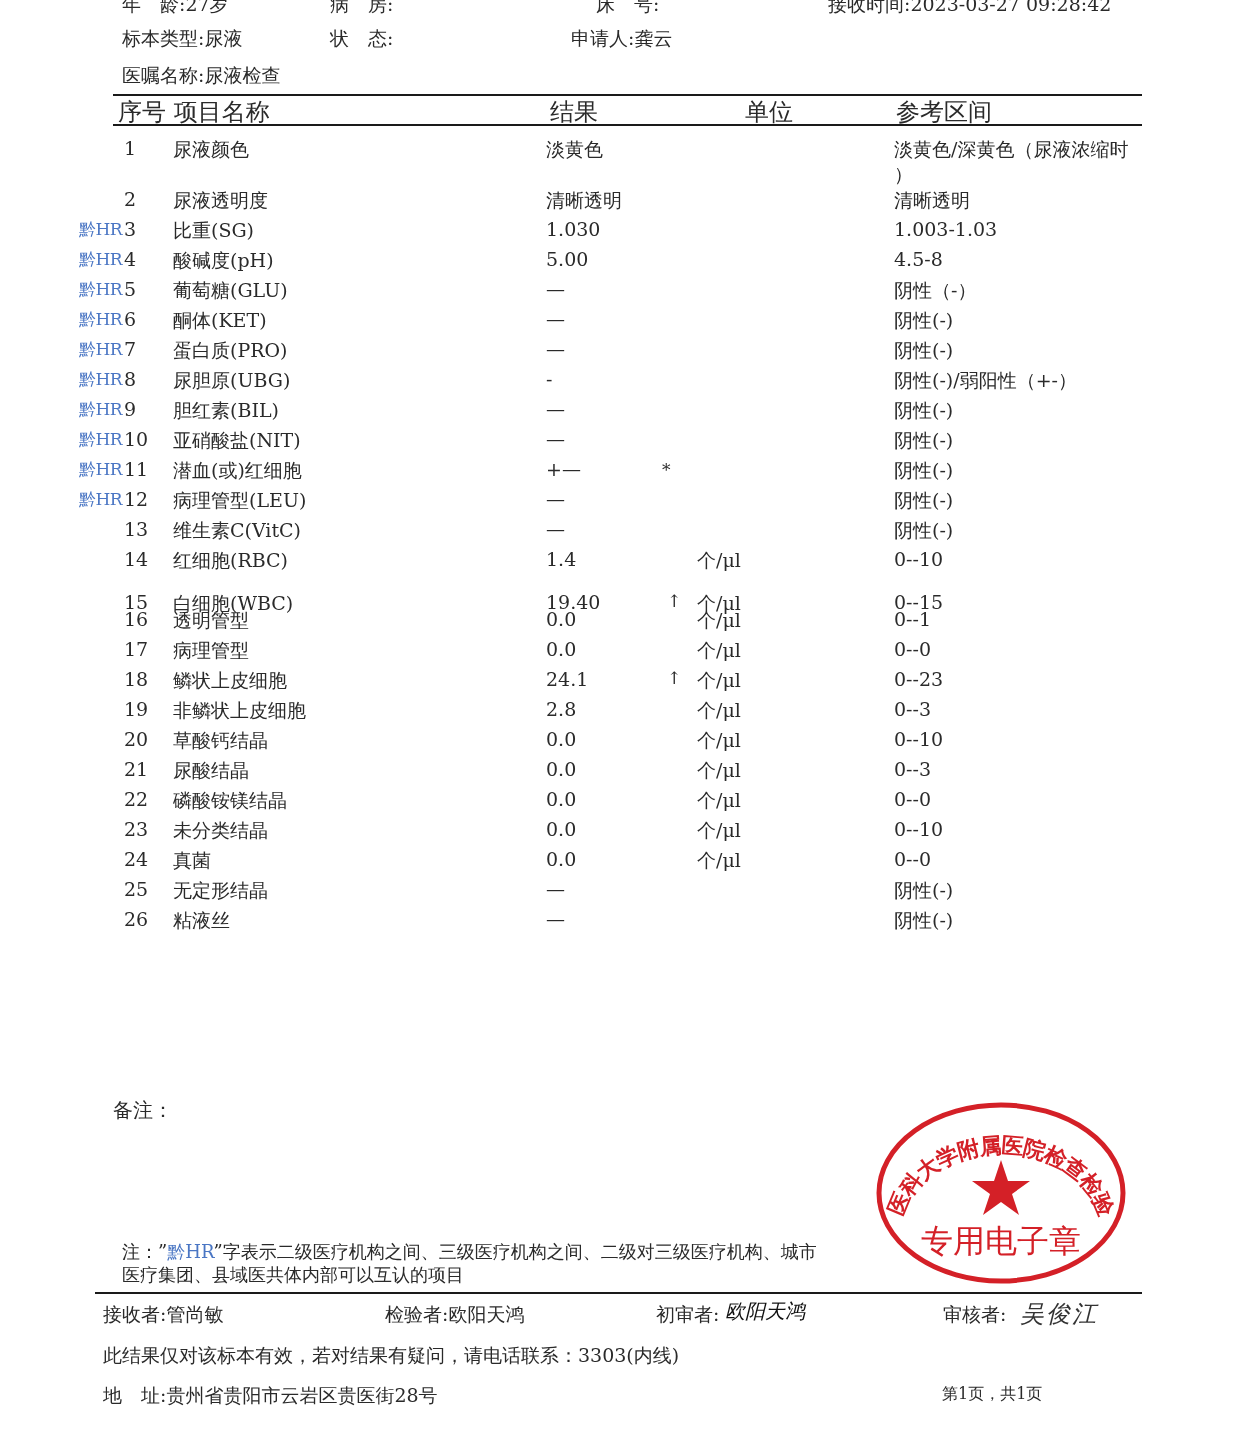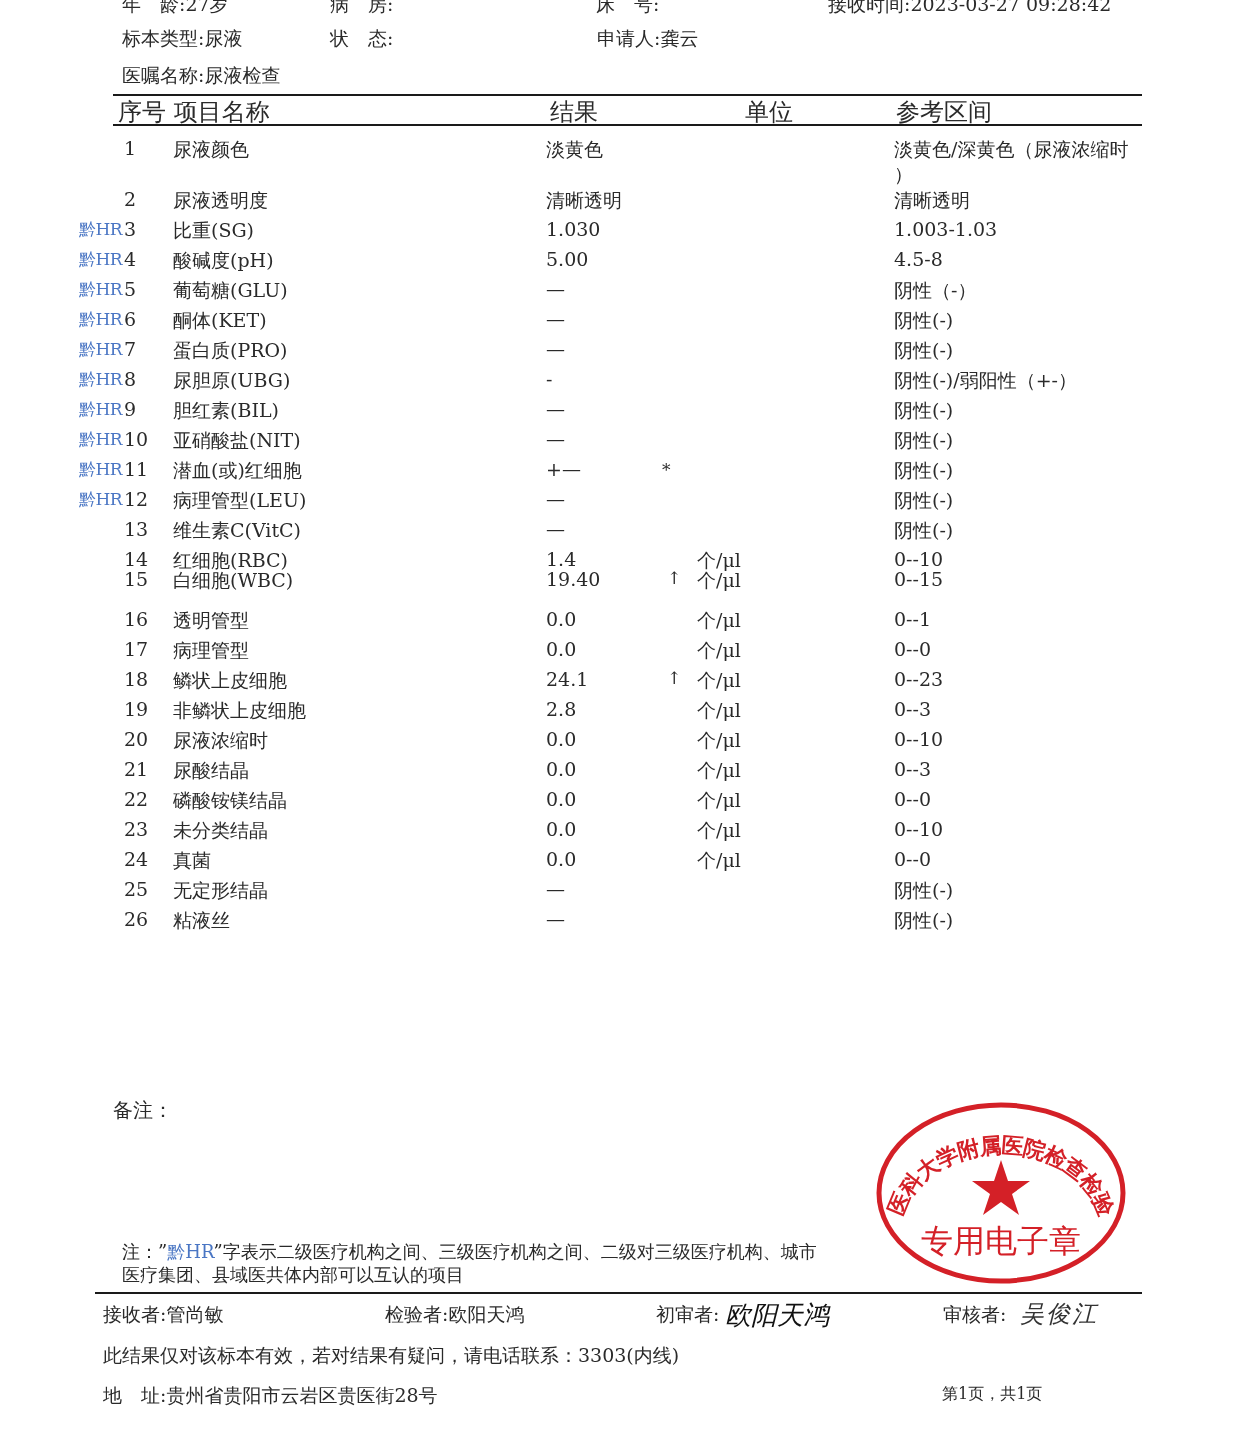--- a/index.html
+++ b/index.html
@@ -33,21 +33,21 @@
 
 <div class="hdr-row" style="top:-8px;">
   <span style="left:122px;">年　龄:27岁</span>
   <span style="left:330px;">病　房:</span>
   <span style="left:596px;">床　号:</span>
   <span style="left:828px;">接收时间:2023-03-27 09:28:42</span>
 </div>
 <div class="hdr-row" style="top:26px;">
   <span style="left:122px;">标本类型:尿液</span>
   <span style="left:330px;">状　态:</span>
-  <span style="left:597px;">申请人:龚云</span>
+  <span style="left:571px;">申请人:龚云</span>
 </div>
 <div class="abs" style="left:122px; top:63px;">医嘱名称:尿液检查</div>
 
 <div class="rule" style="top:94px;"></div>
 <div class="col-head" style="left:118px;">序号 项目名称</div>
 <div class="col-head" style="left:550px;">结果</div>
 <div class="col-head" style="left:697px;margin-left:48px;">单位</div>
 <div class="col-head" style="left:896px;text-align:center;">参考区间</div>
 <div class="rule" style="top:124px;"></div>
 
@@ -142,21 +142,21 @@
     <span class="res">—</span>
     <span class="ref">阴性(-)</span>
   </div>
   <div class="row" style="top:548px;">
     <span class="idx">14</span>
     <span class="name">红细胞(RBC)</span>
     <span class="res">1.4</span>
     <span class="unit">个/μl</span>
     <span class="ref">0--10</span>
   </div>
-  <div class="row" style="top:568px;">
+  <div class="row" style="top:591px;">
     <span class="idx">15</span>
     <span class="name">白细胞(WBC)</span>
     <span class="res">19.40</span>
     <span class="arrow">↑</span>
     <span class="unit">个/μl</span>
     <span class="ref">0--15</span>
   </div>
   <div class="row" style="top:608px;">
     <span class="idx">16</span>
     <span class="name">透明管型</span>
@@ -181,21 +181,21 @@
   </div>
   <div class="row" style="top:698px;padding-left:26px;">
     <span class="idx">19</span>
     <span class="name">非鳞状上皮细胞</span>
     <span class="res">2.8</span>
     <span class="unit">个/μl</span>
     <span class="ref">0--3</span>
   </div>
   <div class="row" style="top:728px;">
     <span class="idx">20</span>
-    <span class="name">尿液浓缩时</span>
+    <span class="name">草酸钙结晶</span>
     <span class="res">0.0</span>
     <span class="unit">个/μl</span>
     <span class="ref">0--10</span>
   </div>
   <div class="row" style="top:758px;">
     <span class="idx">21</span>
     <span class="name">尿酸结晶</span>
     <span class="res">0.0</span>
     <span class="unit">个/μl</span>
     <span class="ref">0--3</span>
@@ -253,18 +253,18 @@
     </text>
     <polygon points="125,58 132,79 154,79 136,92 143,113 125,100 107,113 114,92 96,79 118,79" fill="#d42027"></polygon>
     <text x="125" y="150" text-anchor="middle" font-family="DejaVu Sans, sans-serif" font-size="32" fill="#d42027">专用电子章</text>
   </svg>
 </div>
 
 <div class="rule" style="top:1292px; left:95px; width:1047px;"></div>
 <div class="abs" style="left:103px; top:1302px;">接收者:管尚敏</div>
 <div class="abs" style="left:385px; top:1302px;">检验者:欧阳天鸿</div>
 <div class="abs" style="left:656px; top:1302px;">初审者:</div>
-<div class="abs sig" style="left:725px; top:1298px; font-size:26px; color:#111;">欧阳天鸿</div>
+<div class="abs sig" style="left:725px; top:1298px; font-size:20px; color:#111;">欧阳天鸿</div>
 <div class="abs" style="left:943px; top:1302px;">审核者:</div>
 <div class="abs sig" style="left:1020px; top:1298px; font-size:24px; color:#333; letter-spacing:2px;">吴俊江</div>
 <div class="abs" style="left:103px; top:1343px;">此结果仅对该标本有效，若对结果有疑问，请电话联系：3303(内线)</div>
 <div class="abs" style="left:103px; top:1383px;">地　址:贵州省贵阳市云岩区贵医街28号</div>
 <div class="abs" style="left:942px; top:1384px; font-size:16px;">第1页，共1页</div>
 
 </body></html>

